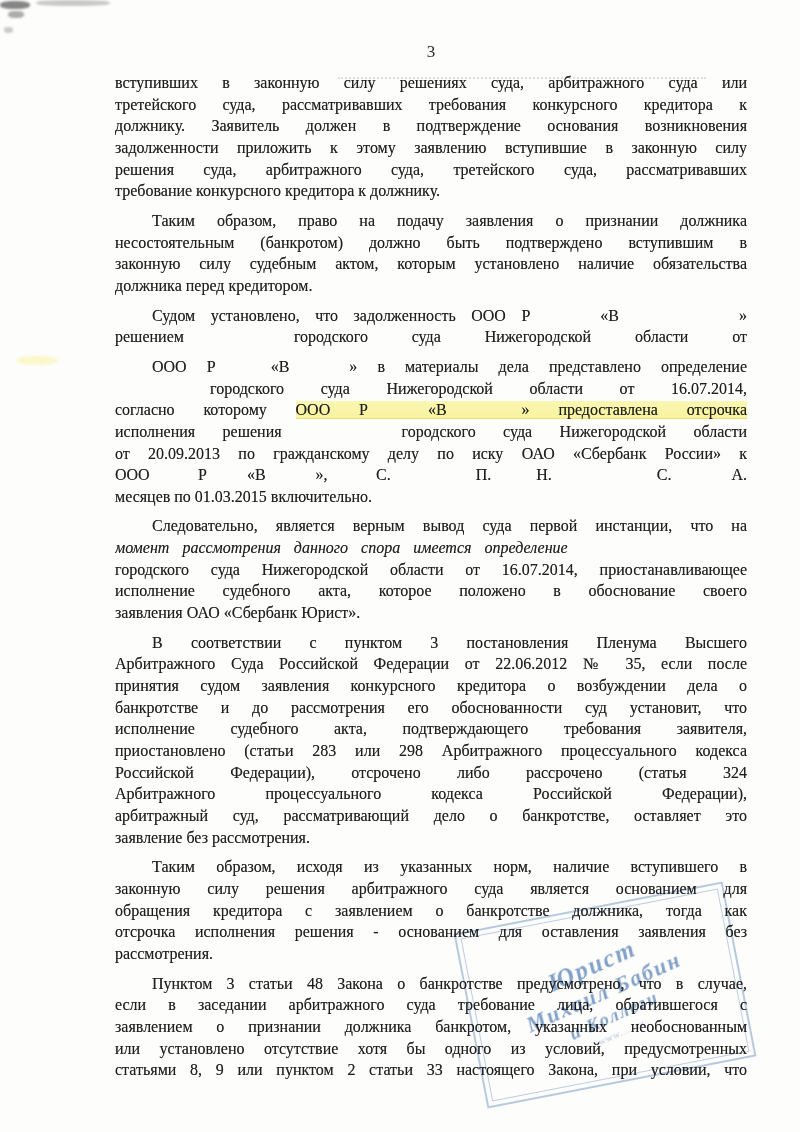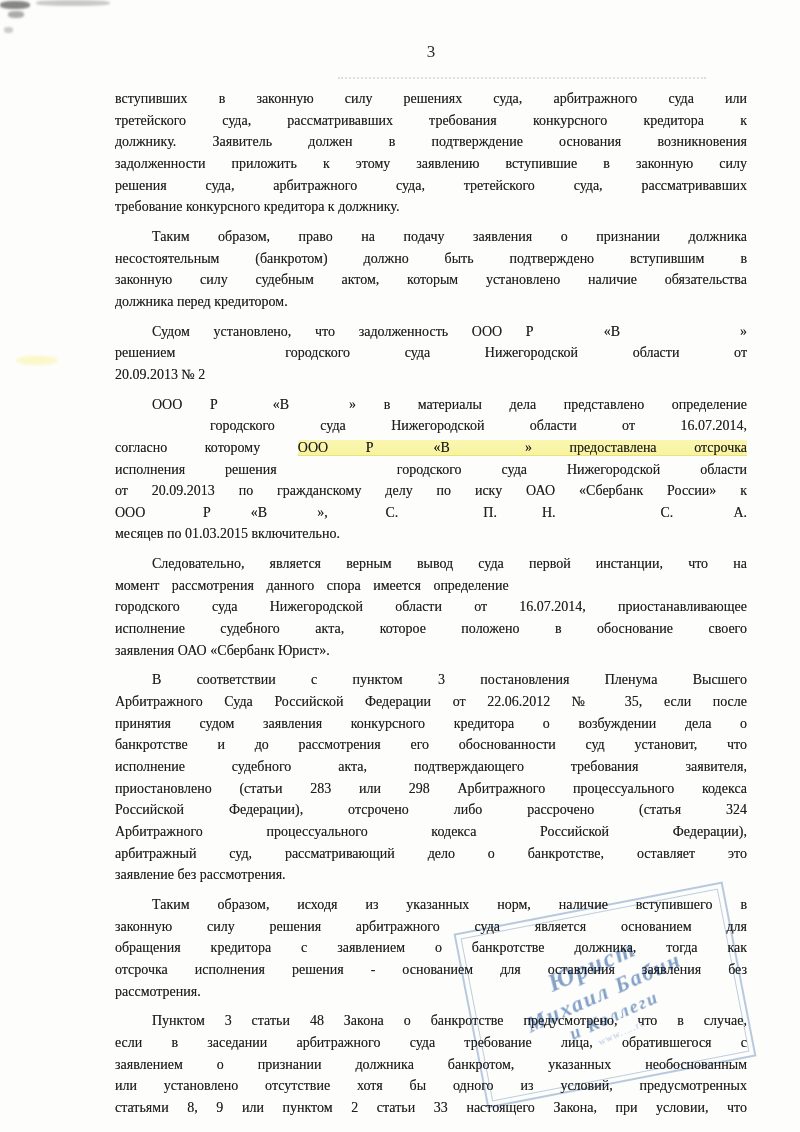--- a/index.html
+++ b/index.html
@@ -18,22 +18,22 @@
   
   .dotline{position:absolute;left:338px;top:77px;width:368px;height:0;
     border-top:2px dotted #9a9a9a;opacity:.30;}
   
   .margin-mark{position:absolute;left:16px;top:356px;width:42px;height:9px;
     background:var(--hl,#f8f39e);opacity:.55;border-radius:50%;filter:blur(1.5px);}
   
   .pagenum{position:absolute;left:115px;top:42px;width:632px;text-align:center;
     font-size:17px;color:#2d2d2d;}
   
-  .doc{position:absolute;left:115px;top:88px;width:632px;color:var(--ink,#1f1f1f);
-    font-size:14px;text-shadow:0 0 .5px rgba(25,25,25,.55);}
+  .doc{position:absolute;left:115px;top:72px;width:632px;color:var(--ink,#1f1f1f);
+    font-size:16px;text-shadow:0 0 .5px rgba(25,25,25,.55);}
   .para{margin:0;}
   .line{height:21.66px;line-height:21.66px;overflow:hidden;
     text-align:justify;text-align-last:justify;}
   .line.no-just{text-align-last:left;}
   .line.indent{padding-left:37px;margin-top:8px;}
   .gap{display:inline-block;height:2px;}
   .hl{background:linear-gradient(to bottom,rgba(250,246,170,.9),var(--hl,#f6f097));
     box-shadow:0 1px 0 rgba(226,220,90,.8);}
   
   .stamp{position:absolute;left:468px;top:906px;width:270px;height:174px;
@@ -74,34 +74,33 @@
       </div>
       <div class="para">
         <div class="line indent">Таким образом, право на подачу заявления о признании должника</div>
         <div class="line">несостоятельным (банкротом) должно быть подтверждено вступившим в</div>
         <div class="line">законную силу судебным актом, которым установлено наличие обязательства</div>
         <div class="line no-just">должника перед кредитором.</div>
       </div>
       <div class="para">
         <div class="line indent">Судом установлено, что задолженность ООО Р<span class="gap" style="width:70px"></span>«В<span class="gap" style="width:120px"></span>»</div>
         <div class="line">решением<span class="gap" style="width:110px"></span>городского суда Нижегородской области от</div>
-        <div class="line no-just">20.09.2013 № 2</div>
       </div>
       <div class="para">
         <div class="line indent">ООО Р<span class="gap" style="width:55px"></span>«В<span class="gap" style="width:60px"></span>» в материалы дела представлено определение</div>
         <div class="line"><span class="gap" style="width:95px"></span>городского суда Нижегородской области от 16.07.2014,</div>
         <div class="line">согласно которому <span class="hl">ООО Р<span class="gap" style="width:60px"></span>«В<span class="gap" style="width:75px"></span>» предоставлена отсрочка</span></div>
         <div class="line">исполнения решения<span class="gap" style="width:120px"></span>городского суда Нижегородской области</div>
         <div class="line">от 20.09.2013 по гражданскому делу по иску ОАО «Сбербанк России» к</div>
         <div class="line">ООО Р<span class="gap" style="width:40px"></span>«В<span class="gap" style="width:50px"></span>», С.<span class="gap" style="width:85px"></span>П.<span class="gap" style="width:45px"></span>Н.<span class="gap" style="width:105px"></span>С.<span class="gap" style="width:60px"></span>А.</div>
         <div class="line no-just">месяцев по 01.03.2015 включительно.</div>
       </div>
       <div class="para">
         <div class="line indent">Следовательно, является верным вывод суда первой инстанции, что на</div>
-        <div class="line no-just" style="word-spacing: 9px;">момент рассмотрения данного спора имеется определение</div>
+        <div class="line no-just" style="word-spacing: 9px; font-style: italic;">момент рассмотрения данного спора имеется определение</div>
         <div class="line">городского суда Нижегородской области от 16.07.2014, приостанавливающее</div>
         <div class="line">исполнение судебного акта, которое положено в обоснование своего</div>
         <div class="line no-just">заявления ОАО «Сбербанк Юрист».</div>
       </div>
       <div class="para">
         <div class="line indent">В соответствии с пунктом 3 постановления Пленума Высшего</div>
         <div class="line">Арбитражного Суда Российской Федерации от 22.06.2012 № 35, если после</div>
         <div class="line">принятия судом заявления конкурсного кредитора о возбуждении дела о</div>
         <div class="line">банкротстве и до рассмотрения его обоснованности суд установит, что</div>
         <div class="line">исполнение судебного акта, подтверждающего требования заявителя,</div>

